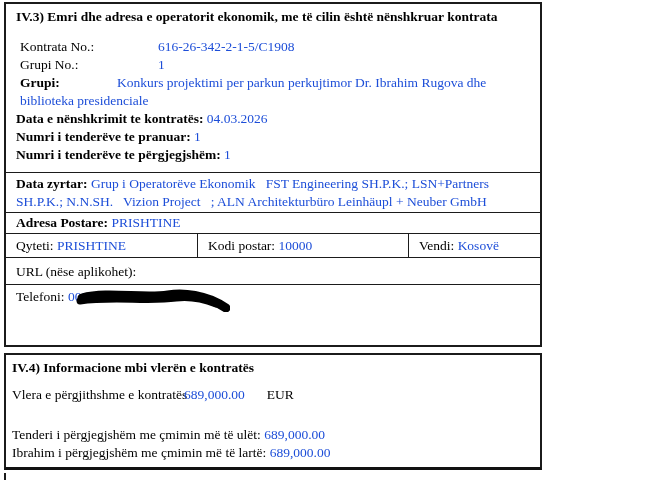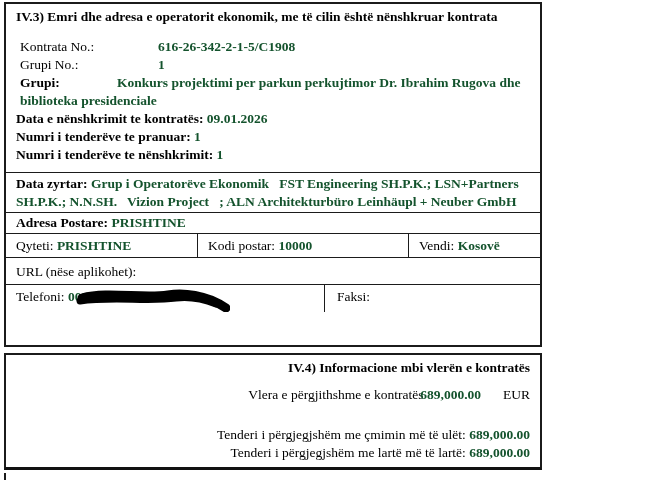--- a/index.html
+++ b/index.html
@@ -43,31 +43,31 @@
   .c-left   { width: 318px; }
   .c-right  { flex: 1; padding-left: 12px; }
 
   .doc-title { font-weight: bold; margin-bottom: 12px; }
 
   .fline { white-space: nowrap; }
   .fline.wrap { white-space: normal; }
   .lbl  { font-weight: bold; margin-top: 20px; }
   .lbl-w1 { display: inline-block; width: 138px; font-weight: normal; }
   .lbl-w2 { display: inline-block; width: 97px;  font-weight: bold; vertical-align: top; }
-  .val  { color: #14532d; font-weight: bold; }
+  .val  { color: #1d4ed8; font-weight: normal; }
   .plain { font-weight: normal; }
   .prewrap { white-space: pre-wrap; }
 
   .r-main .indent { padding-left: 4px; }
 
   .vlera-lbl { display: inline-block; width: 172px; }
   .eur { margin-left: 22px; }
   .gap22 { height: 22px; }
 
-  .iv4-pad { padding: 4px 10px 0 6px; text-align: right; }
+  .iv4-pad { padding: 4px 10px 0 6px; }
 
   .redaction {
     position: absolute;
     left: 62px;
     top: 2px;
     width: 162px;
     height: 26px;
     pointer-events: none;
   }
 
@@ -94,28 +94,28 @@
         <span class="lbl-w1">Kontrata No.:</span><span class="val">616-26-342-2-1-5/C1908</span>
       </div>
       <div class="fline indent">
         <span class="lbl-w1">Grupi No.:</span><span class="val">1</span>
       </div>
       <div class="fline indent wrap">
         <span class="lbl-w2">Grupi:</span><span class="val">Konkurs projektimi per parkun perkujtimor Dr. Ibrahim Rugova dhe biblioteka presidenciale</span>
       </div>
       <div class="fline">
         <span class="lbl">Data e nënshkrimit te kontratës:</span>
-        <span class="val">09.01.2026</span>
+        <span class="val">04.03.2026</span>
       </div>
       <div class="fline">
         <span class="lbl">Numri i tenderëve te pranuar:</span>
         <span class="val">1</span>
       </div>
       <div class="fline">
-        <span class="lbl">Numri i tenderëve te nënshkrimit:</span>
+        <span class="lbl">Numri i tenderëve te përgjegjshëm:</span>
         <span class="val">1</span>
       </div>
     </div>
 
     <div class="row r-emri">
       <span class="lbl">Data zyrtar:</span>
       <span class="val prewrap">Grup i Operatorëve Ekonomik   FST Engineering SH.P.K.; LSN+Partners SH.P.K.; N.N.SH.   Vizion Project   ; ALN Architekturbüro Leinhäupl + Neuber GmbH</span>
     </div>
 
     <div class="row r-adresa">
@@ -145,43 +145,40 @@
 
     <div class="row r-telefon">
       <div class="cell c-left">
         <span class="plain">Telefoni:</span>
         <span class="val">0038344384406</span>
         <svg class="redaction" viewBox="0 0 162 26">
           <path d="M14,11 C 40,4 75,12 100,8 C 118,5 132,9 143,13 C 150,16 155,19 158,21" fill="none" stroke="#000000" stroke-width="9" stroke-linecap="round"></path>
           <path d="M12,14 C 45,9 80,15 108,11 C 124,9 138,13 148,17" fill="none" stroke="#000000" stroke-width="7" stroke-linecap="round"></path>
         </svg>
       </div>
-      <div class="cell c-right">
-        <span class="plain">Faksi:</span>
-      </div>
     </div>
 
   </div>
 
   <div class="tbl" id="tbl-iv4">
     <div class="row first iv4-pad">
       <div class="doc-title" style="margin-bottom:9px;">IV.4) Informacione mbi vlerën e kontratës</div>
 
       <div class="fline">
         <span class="vlera-lbl">Vlera e përgjithshme e kontratës</span><span class="val">689,000.00</span><span class="eur">EUR</span>
       </div>
 
       <div class="gap22"></div>
 
       <div class="fline">
         <span class="plain">Tenderi i përgjegjshëm me çmimin më të ulët:</span>
         <span class="val">689,000.00</span>
       </div>
       <div class="fline">
-        <span class="plain">Tenderi i përgjegjshëm me lartë më të lartë:</span>
+        <span class="plain">Ibrahim i përgjegjshëm me çmimin më të lartë:</span>
         <span class="val">689,000.00</span>
       </div>
     </div>
   </div>
 
   <div class="below-stub"></div>
 
 </div>
 
 </body></html>

